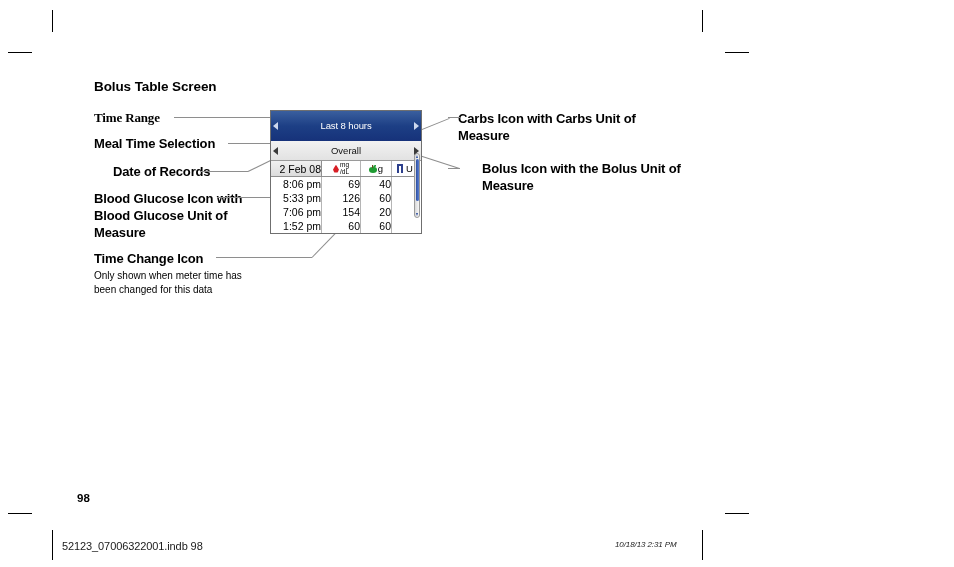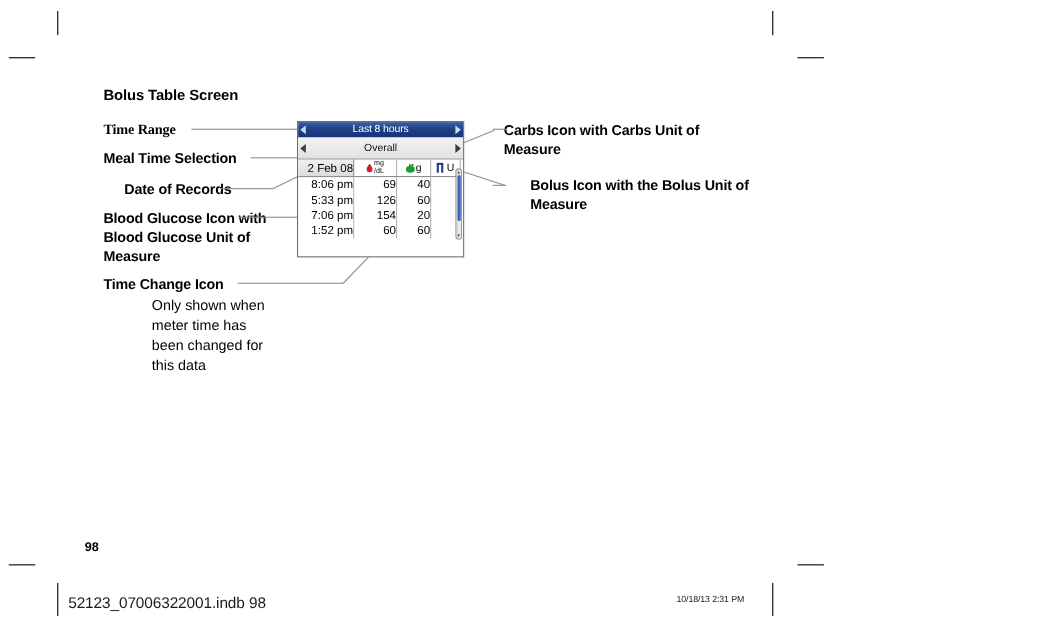--- a/index.html
+++ b/index.html
@@ -37,26 +37,25 @@
   
   .callout {
     position: absolute;
     font-size: 13px;
     font-weight: bold;
     line-height: 1.32;
     letter-spacing: -0.15px;
   }
   .callout .sub {
     font-weight: normal;
-    font-size: 13px;
+    font-size: 10px;
     line-height: 1.38;
     display: block;
     letter-spacing: 0;
     margin-top: 2px;
-    margin-left: 44px;
   }
 
   
   #lbl-time-range      { left: 94px; top: 109px; font-family: Liberation Serif, serif; }
   #lbl-meal-time       { left: 94px; top: 135px; }
   #lbl-date-records    { left: 94px; top: 163px; margin-left: 19px; }
   #lbl-bg-icon         { left: 94px; top: 190px; width: 150px; }
   #lbl-time-change     { left: 94px; top: 250px; width: 160px; }
 
   
@@ -80,21 +79,21 @@
     height: 124px;
     background: #ffffff;
     border: 1px solid #6f6f6f;
     box-sizing: border-box;
     font-size: 10px;
     overflow: hidden;
   }
 
   
   #time-range-bar {
-    height: 14px;
+    height: 30px;
     background: linear-gradient(to bottom, #3a5f9e 0%, #1d3f85 50%, #16327a 100%);
     color: #ffffff;
     display: flex;
     align-items: center;
     justify-content: space-between;
     padding: 0 2px;
     box-sizing: border-box;
     position: relative;
   }
   #time-range-bar .tr-label {
@@ -309,31 +308,32 @@
     position: absolute;
     left: 77px;
     top: 492px;
     font-size: 11.5px;
     font-weight: bold;
   }
   #footer-left {
     position: absolute;
     left: 62px;
     top: 540px;
-    font-size: 14px;
+    font-size: 11px;
     color: #1a1a1a;
     letter-spacing: -0.1px;
   }
   #footer-right {
     position: absolute;
     left: 615px;
     top: 540px;
     font-size: 8px;
     color: #1a1a1a;
     letter-spacing: -0.1px;
+    font-style: italic;
   }
 </style>
 </head>
 <body>
 
 <div class="crop v" style="left:52px;  top:10px;  height:22px;"></div>
 <div class="crop h" style="left:8px;   top:52px;  width:24px;"></div>
 <div class="crop v" style="left:702px; top:10px;  height:22px;"></div>
 <div class="crop h" style="left:725px; top:52px;  width:24px;"></div>
 <div class="crop h" style="left:8px;   top:513px; width:24px;"></div>

